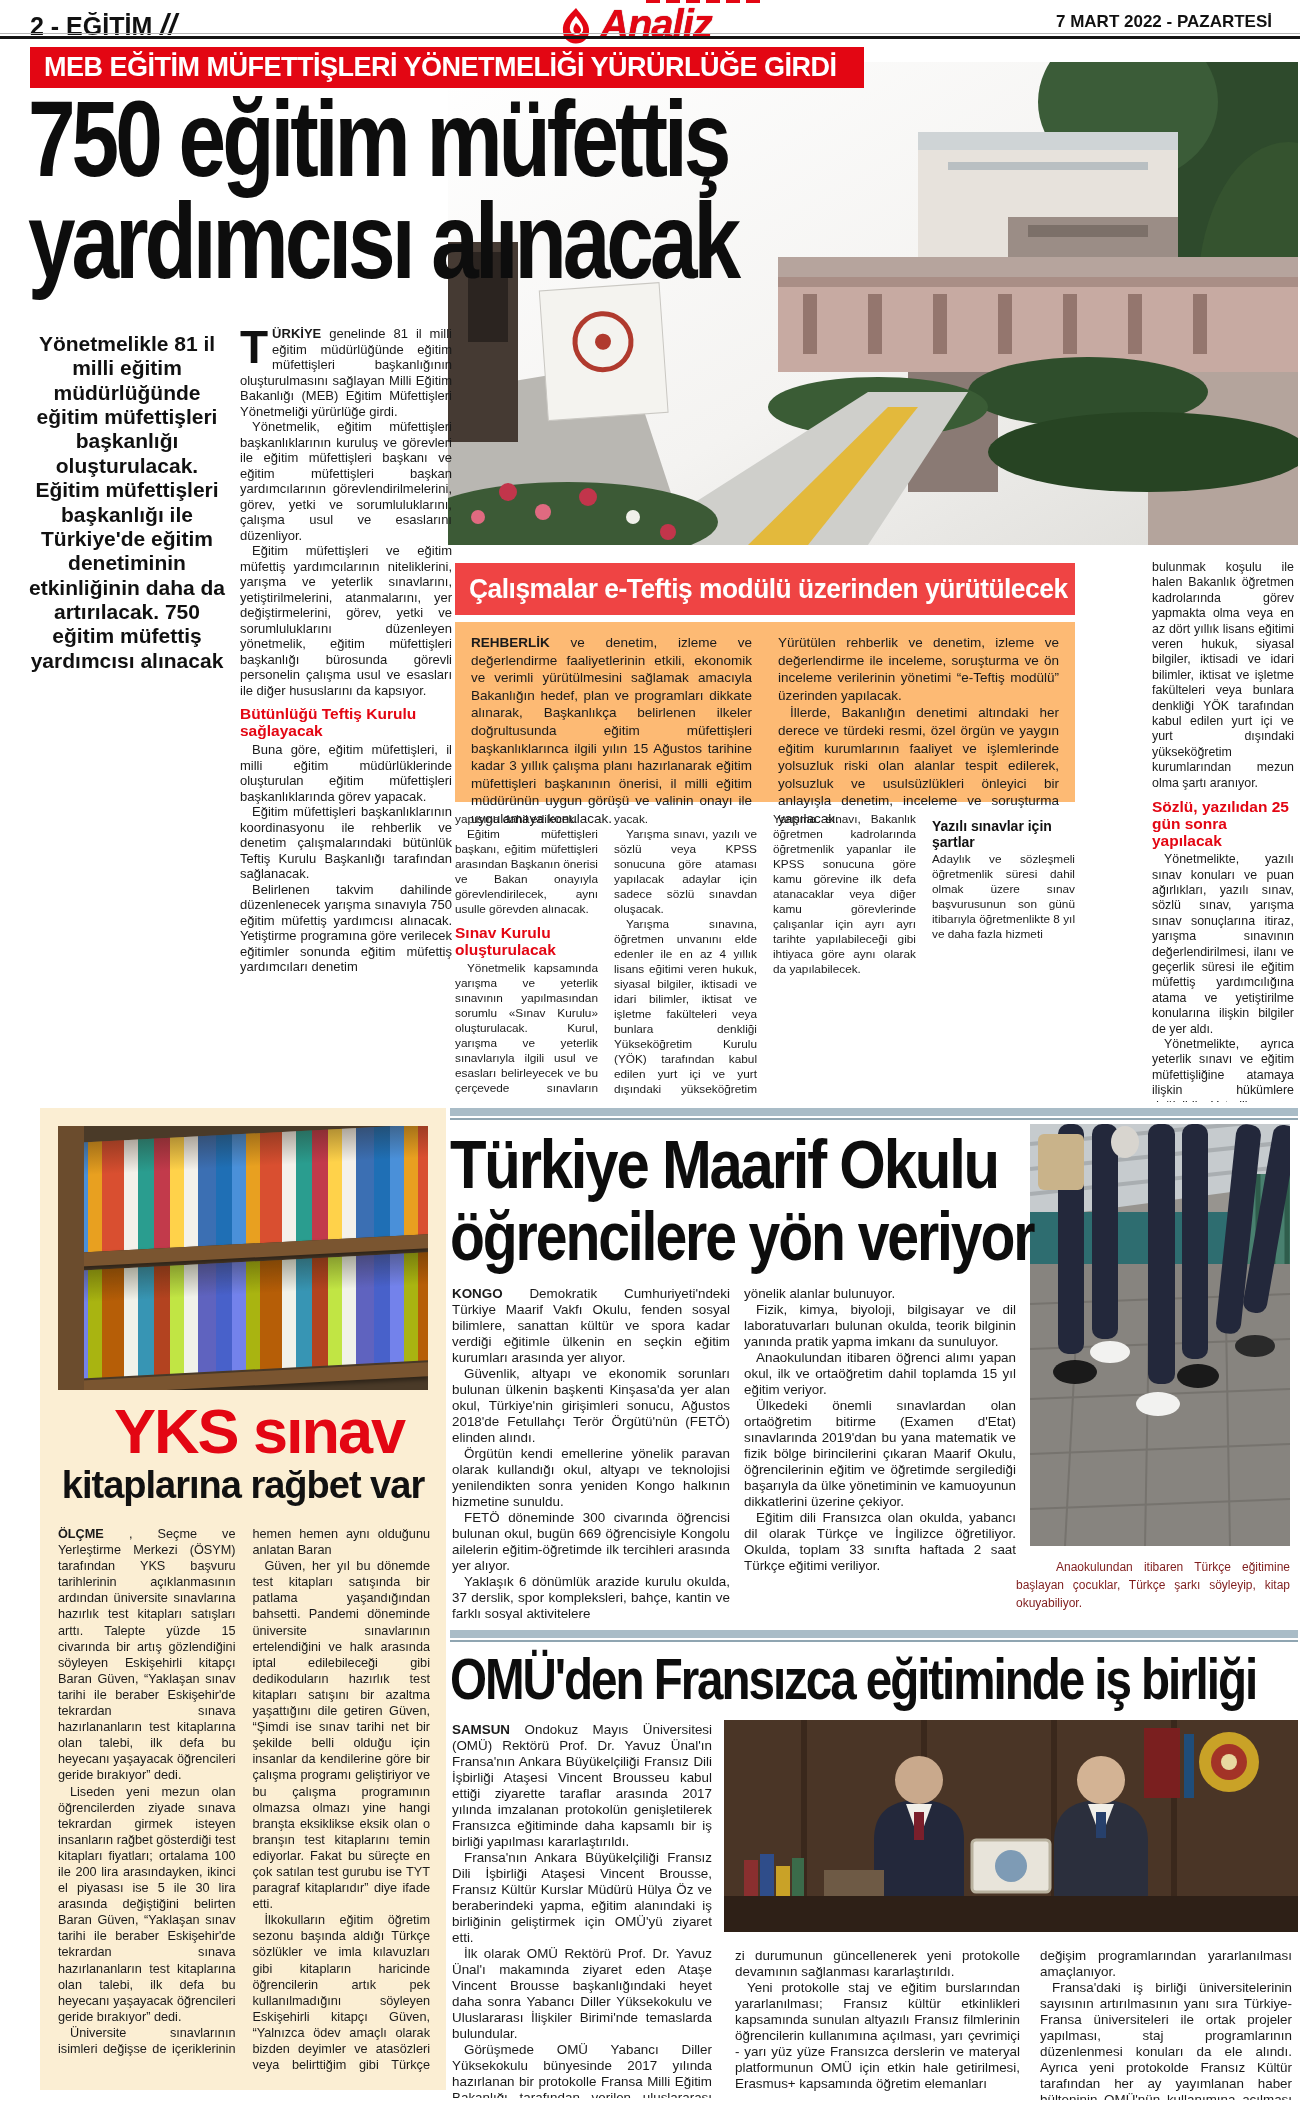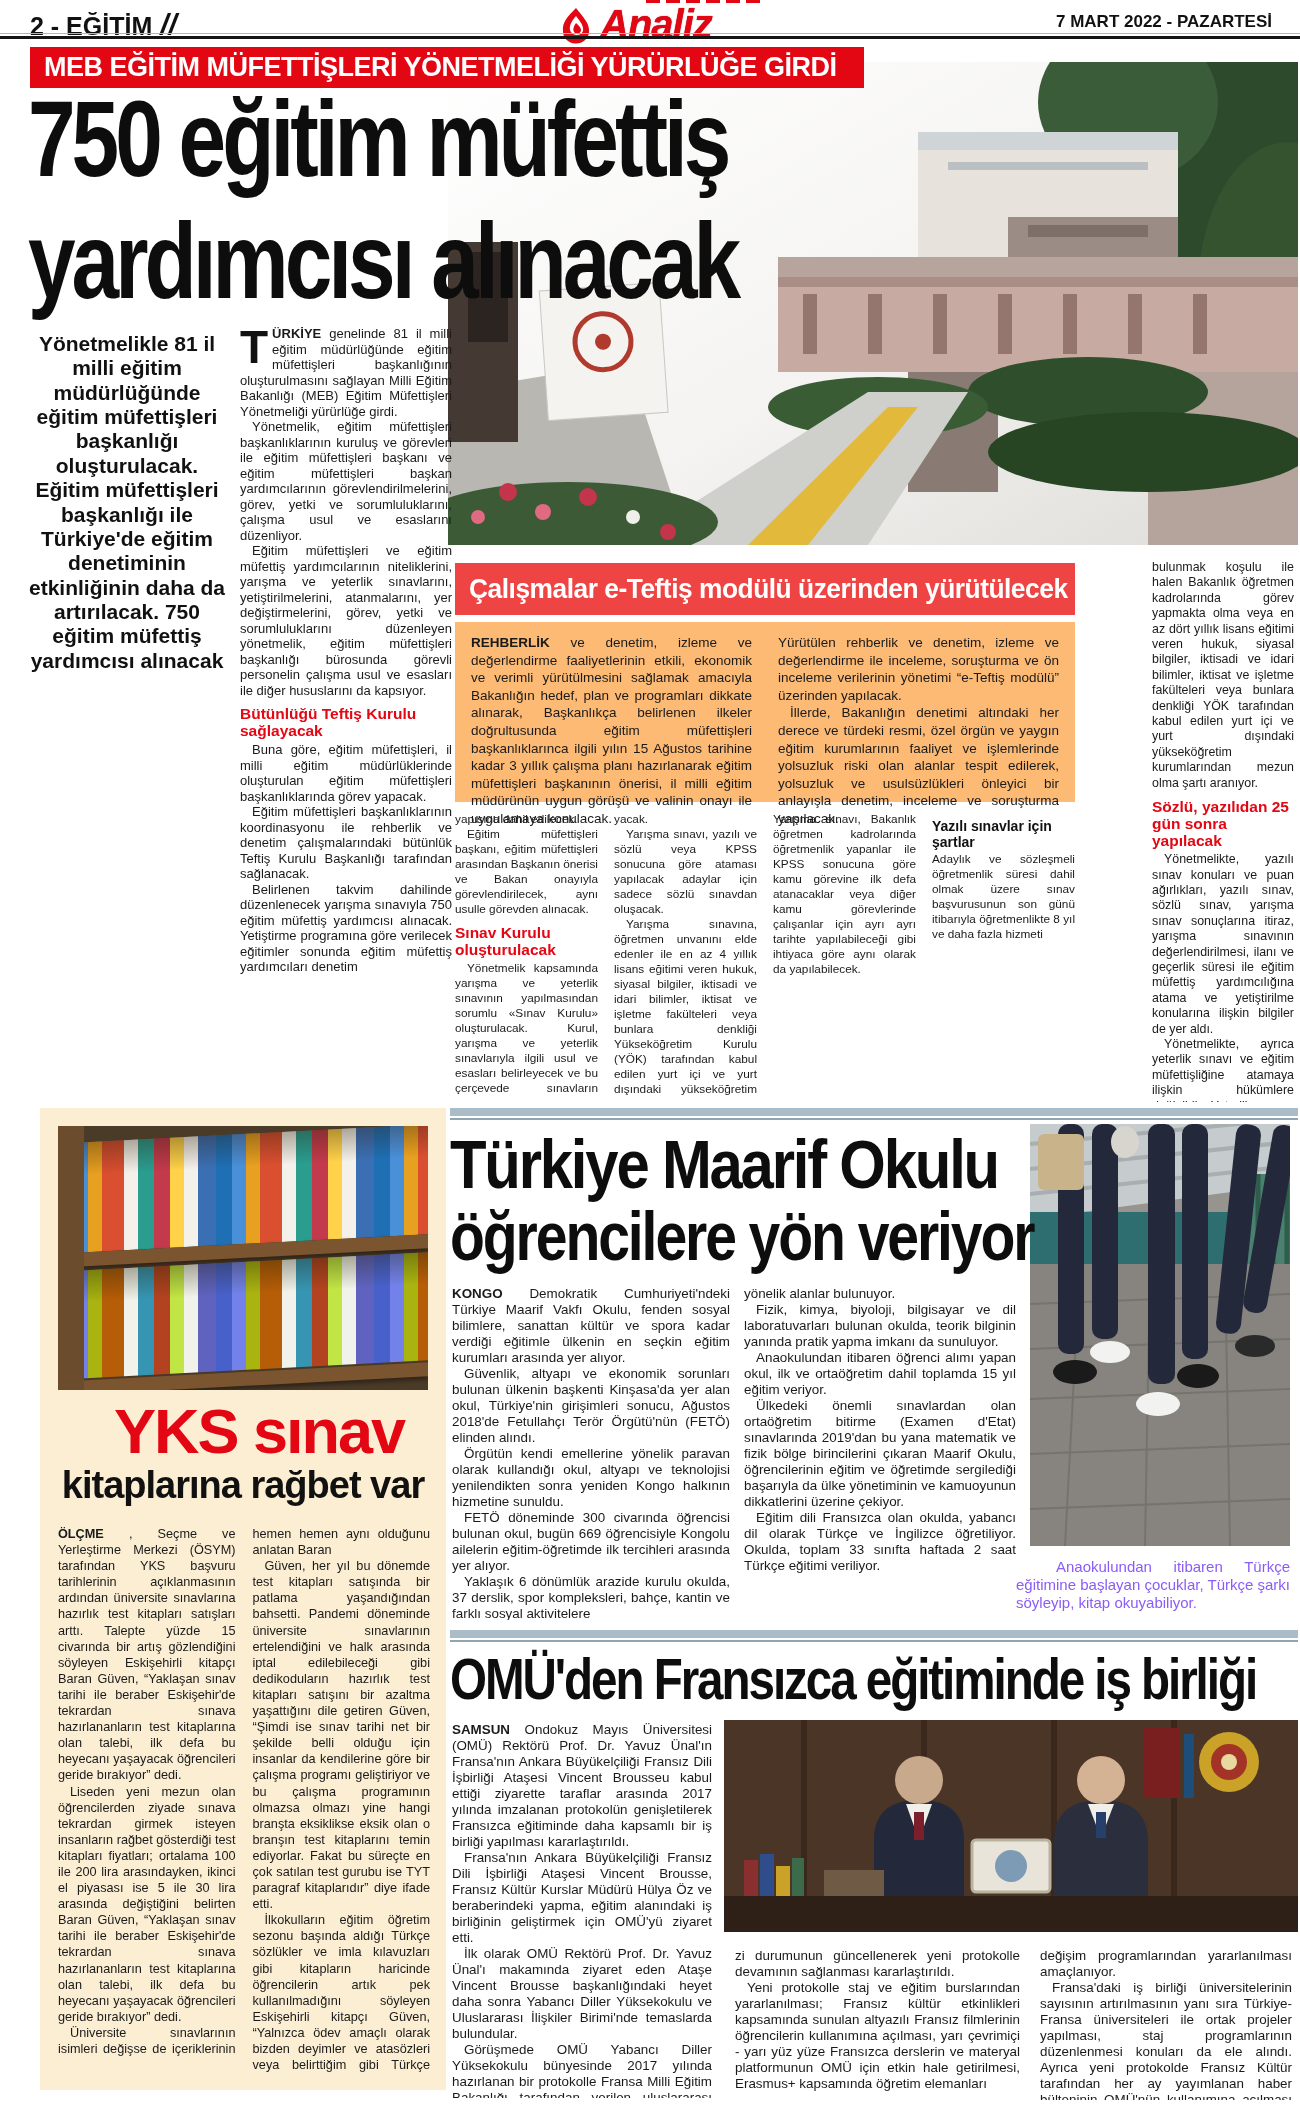--- a/index.html
+++ b/index.html
@@ -39,21 +39,21 @@
       line-height:52px;padding-left:14px;letter-spacing:-0.5px;white-space:nowrap;}
   .graybox{background:#fdba74;display:flex;gap:26px;padding:12px 16px;box-sizing:border-box;}
   .boxcol{font-size:13.5px;line-height:17.6px;text-align:justify;flex:1;}
   .smallcol{font-size:11.8px;line-height:15px;}
   .rightcol{font-size:12.4px;line-height:15.4px;}
   
   .dubrule{border-top:8px solid #a9bcc7;border-bottom:2px solid #8fa5b1;height:2px;background:#fff;}
   
   .h2big{font-weight:bold;color:#0d0d0d;letter-spacing:-2.5px;line-height:1;white-space:nowrap;}
   .midcol{font-size:13.4px;line-height:16px;}
-  .caption{font-size:15px;line-height:18px;text-align:justify;color:#8b5cf6;}
+  .caption{font-size:12px;line-height:18px;text-align:justify;color:#7f1d1d;}
   .caption p{margin:0;text-indent:40px;}
   
   .yksbox{background:#fbeed3;}
   .yks-red{color:#e30613;font-weight:bold;font-size:63px;letter-spacing:-2px;text-align:center;line-height:1;padding-left:16px;}
   .yks-black{color:#111;font-weight:bold;font-size:38px;letter-spacing:-1px;text-align:center;line-height:1;}
   .ykscols{column-count:2;column-gap:17px;font-size:12.7px;line-height:16.1px;text-align:justify;overflow:hidden;}
   .ykscols p{margin:0;text-indent:12px;}
   .ykscols p.first{text-indent:0;}
   
   .photo{overflow:hidden;background:#888;}
@@ -142,21 +142,21 @@
         <circle cx="220" cy="470" r="8" fill="#c2354b"></circle>
       </g>
   </svg>
 </div>
 
 <div class="abs kicker" style="left:30px;top:47px;width:820px;height:41px;">MEB EĞİTİM MÜFETTİŞLERİ YÖNETMELİĞİ YÜRÜRLÜĞE GİRDİ</div>
 
 <div class="abs mainhead" style="left:28px;top:86px;">
   <span class="squeeze" style="transform:scaleX(0.8);">750 eğitim müfettiş</span>
 </div>
-<div class="abs mainhead" style="left:28px;top:208px;">
+<div class="abs mainhead" style="left:28px;top:188px;">
   <span class="squeeze" style="transform:scaleX(0.8);">yardımcısı alınacak</span>
 </div>
 
 <div class="abs standfirst" style="left:28px;top:332px;width:198px;">Yönetmelikle 81 il milli eğitim müdürlüğünde eğitim müfettişleri başkanlığı oluşturulacak. Eğitim müfettişleri başkanlığı ile Türkiye'de eğitim denetiminin etkinliğinin daha da artırılacak. 750 eğitim müfettiş yardımcısı alınacak</div>
 
 <div class="abs bodycol" style="left:240px;top:326px;width:212px;height:776px;">
     <p class="first"><span class="dropcap">T</span><b class="lead">ÜRKİYE</b> genelinde 81 il milli eğitim müdürlüğünde eğitim müfettişleri başkanlığının oluşturulmasını sağlayan Milli Eğitim Bakanlığı (MEB) Eğitim Müfettişleri Yönetmeliği yürürlüğe girdi.</p>
     <p>Yönetmelik, eğitim müfettişleri başkanlıklarının kuruluş ve görevleri ile eğitim müfettişleri başkanı ve eğitim müfettişleri başkan yardımcılarının görevlendirilmelerini, görev, yetki ve sorumluluklarını, çalışma usul ve esaslarını düzenliyor.</p>
     <p>Eğitim müfettişleri ve eğitim müfettiş yardımcılarının niteliklerini, yarışma ve yeterlik sınavlarını, yetiştirilmelerini, atanmalarını, yer değiştirmelerini, görev, yetki ve sorumluluklarını düzenleyen yönetmelik, eğitim müfettişleri başkanlığı bürosunda görevli personelin çalışma usul ve esasları ile diğer hususlarını da kapsıyor.</p>
     <p class="sub">Bütünlüğü Teftiş Kurulu sağlayacak</p>

